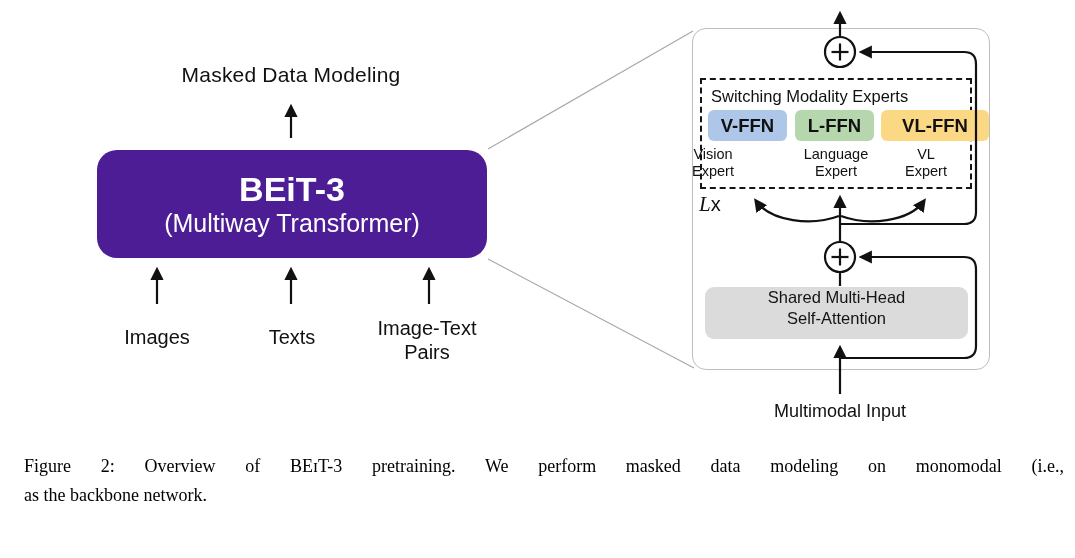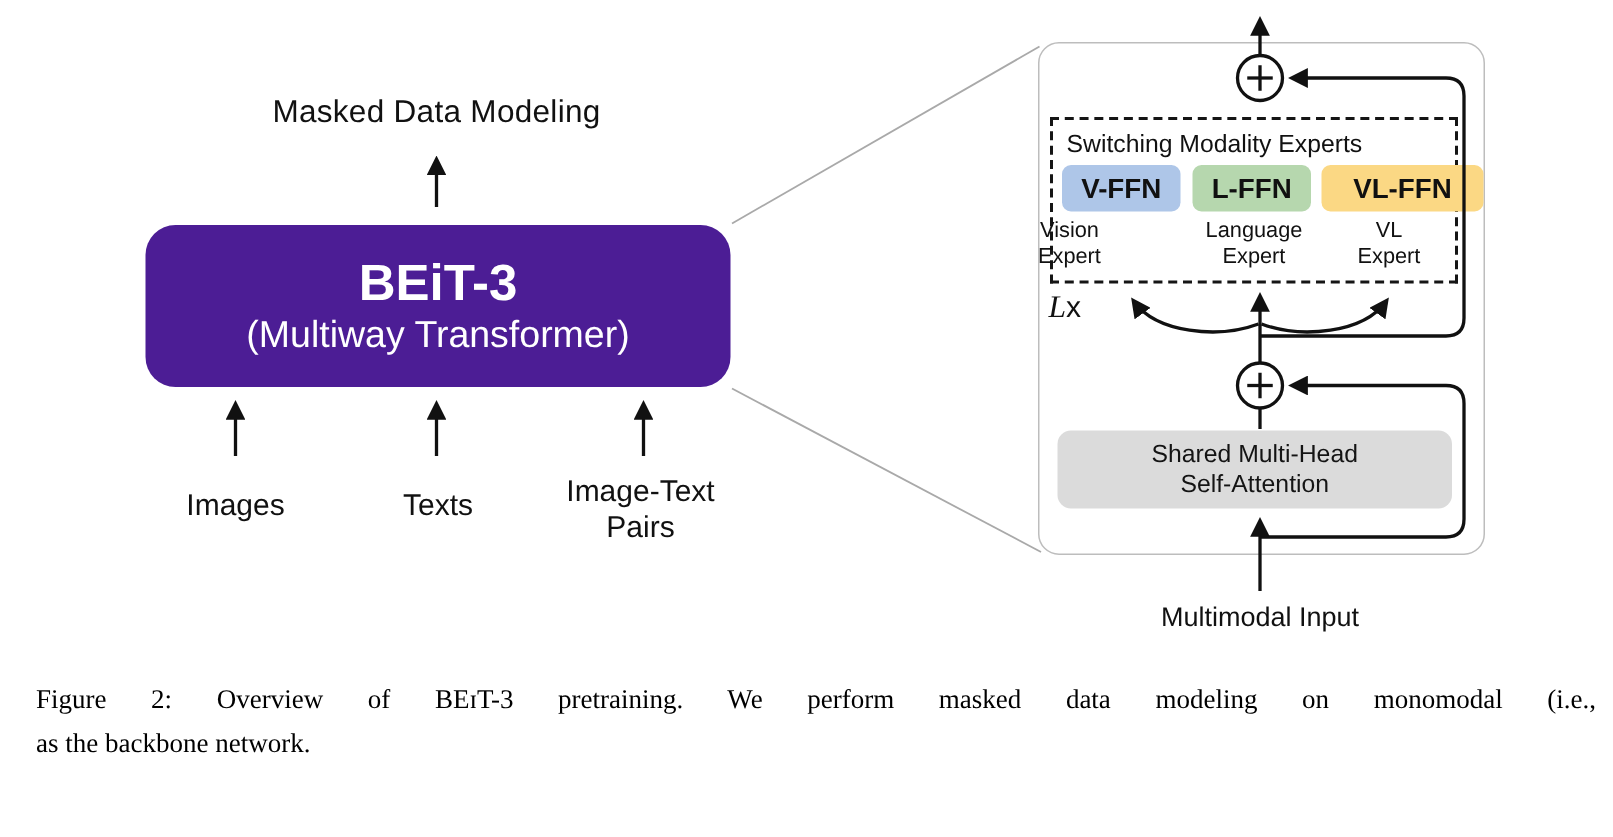--- a/index.html
+++ b/index.html
@@ -34,21 +34,21 @@
   .experts-title{left:711px;top:87px;font-size:16.5px;white-space:nowrap;}
   .ffn-chip{
     top:110px;height:31px;border-radius:6px;display:flex;align-items:center;justify-content:center;
     font-weight:bold;font-size:18.5px;box-sizing:border-box;
   }
   .expert-name{top:146px;font-size:14.5px;line-height:17px;}
   .layers-label{left:659px;top:192px;font-size:20px;white-space:nowrap;margin-left:40px;}
   .layers-label .lit{font-family:"Liberation Serif","DejaVu Serif",serif;font-style:italic;font-size:21px;}
   .attention-box{
     left:705px;top:287px;width:263px;height:52px;border-radius:9px;
-    display:flex;flex-direction:column;align-items:center;justify-content:center;
+    display:flex;flex-direction:column;align-items:center;justify-content:flex-start;
     font-size:16.5px;line-height:20.5px;color:#141414;
   }
   .mm-input{top:401px;left:840px;font-size:18px;white-space:nowrap;}
 
   
   .caption{
     left:24px;top:452px;width:1040px;
     font-family:"Liberation Serif","DejaVu Serif",serif;font-size:18px;line-height:28.6px;color:#000;
   }
   .cap-line{text-align:justify;text-align-last:justify;}

